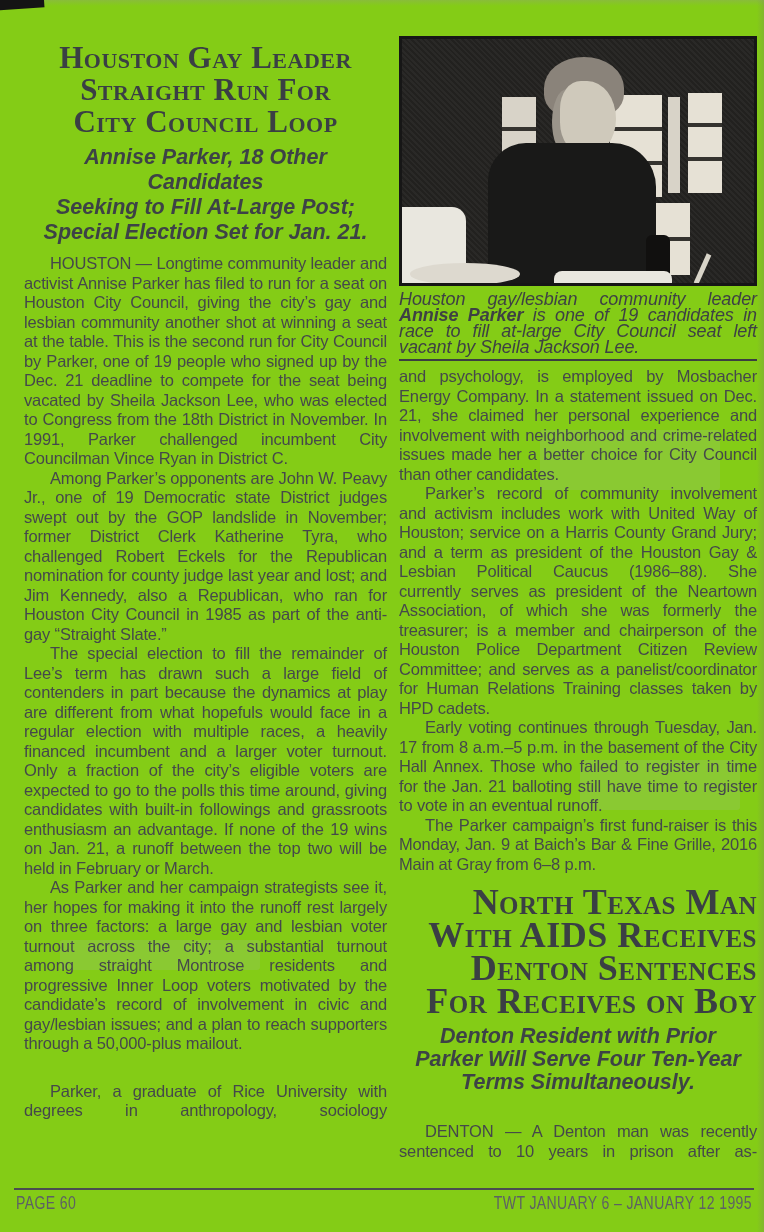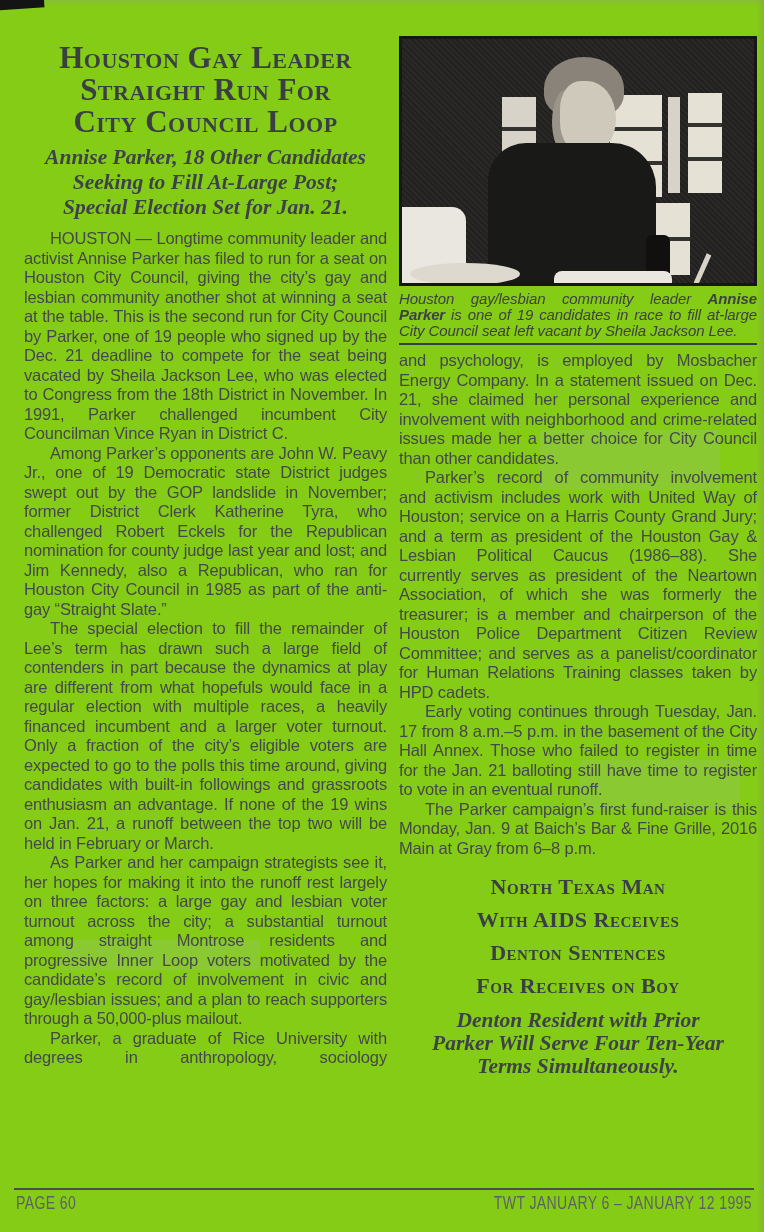--- a/index.html
+++ b/index.html
@@ -20,31 +20,31 @@
 
   .col-left{position:absolute;left:24px;top:42px;width:363px;}
   .col-right{position:absolute;left:399px;top:36px;width:358px;}
 
   .headline{
     font-family:"Liberation Serif",serif;font-weight:bold;font-variant:small-caps;
     font-size:31px;line-height:32px;text-align:center;color:#3a3f44;
     letter-spacing:0.5px;
   }
   .subtitle{
-    font-family:Liberation Serif, serif;font-weight:bold;font-style:italic;
+    font-family:Liberation Sans, sans-serif;font-weight:bold;font-style:italic;
     font-size:21.5px;line-height:25px;text-align:center;color:#3d4246;
     margin-top:7px;
   }
   .bodytext{
     margin-top:9px;color:#45484b;font-size:16.5px;line-height:19.5px;
     letter-spacing:-0.15px;text-align:justify;
   }
   .bodytext p{margin:0;text-indent:26px;}
   .bodytext p.noindent{text-indent:0;}
-  .bodytext p.runover{text-align-last:justify;}
+  .bodytext p.runover{text-align-last:justify;margin-top:28px;}
 
   
   .photo{position:relative;width:352px;height:244px;background:#232220;
     border:3px solid #161616;overflow:hidden;}
   .photo .grain{position:absolute;inset:0;
     background:repeating-linear-gradient(45deg,rgba(255,255,255,0.03) 0 2px,rgba(0,0,0,0.04) 2px 4px);}
   .pane{position:absolute;background:#d8d3c8;}
   .pane.bright{background:#e6e1d5;}
   .mullion-h{position:absolute;height:4px;background:#35332f;left:0;right:0;}
   .person-hair{position:absolute;left:142px;top:18px;width:80px;height:62px;
@@ -52,27 +52,27 @@
   .person-face{position:absolute;left:158px;top:42px;width:56px;height:74px;
     background:#cfc9bb;border-radius:42% 58% 55% 50%;}
   .person-faceshadow{position:absolute;left:150px;top:50px;width:30px;height:66px;
     background:#9a948a;border-radius:50%;}
   .person-body{position:absolute;left:86px;top:104px;width:168px;height:148px;
     background:#191918;border-radius:38px 44px 0 0;}
   .bottle{position:absolute;left:244px;top:196px;width:24px;height:52px;
     background:#11100f;border-radius:6px 6px 0 0;}
   .blob{position:absolute;background:#e9e7df;}
   .caption{
-    margin-top:5px;font-style:italic;font-size:15px;line-height:16px;
+    margin-top:5px;font-style:italic;font-size:18px;line-height:16px;
     color:#3e4144;text-align:justify;letter-spacing:-0.1px;
   }
   .caption b{font-weight:bold;}
   .caption-rule{height:2px;background:#3b3e41;margin-top:4px;}
 
-  .headline.second{margin-top:12px;font-size:22px;line-height:33px;}
+  .headline.second{margin-top:12px;font-size:36px;line-height:33px;text-align:right;}
   .subtitle.second{line-height:23px;}
 
   .footer-rule{position:absolute;left:14px;top:1188px;width:740px;height:2px;background:#4a4d50;}
   .footer-left{position:absolute;left:16px;top:1193px;color:#5d6164;
     font-size:18px;letter-spacing:0.5px;transform:scaleX(0.78);transform-origin:left;}
   .footer-right{position:absolute;right:12px;top:1193px;color:#5d6164;
     font-size:18px;letter-spacing:0.5px;transform:scaleX(0.78);transform-origin:right;}
 </style>
 </head>
 <body>
@@ -156,19 +156,22 @@
       <div>North Texas Man</div>
       <div>With AIDS Receives</div>
       <div>Denton Sentences</div>
       <div>For Receives on Boy</div>
     </div>
     <div class="subtitle second">
       <div>Denton Resident with Prior</div>
       <div>Parker Will Serve Four Ten-Year</div>
       <div>Terms Simultaneously.</div>
     </div>
+    <div class="bodytext">
+      <p class="runover">DENTON — A Denton man was recently sentenced to 10 years in prison after as-</p>
+    </div>
   </div>
 
   <div class="footer-rule"></div>
   <div class="footer-left">PAGE 60</div>
   <div class="footer-right">TWT JANUARY 6 – JANUARY 12 1995</div>
 
 </div>
 
 </body></html>

